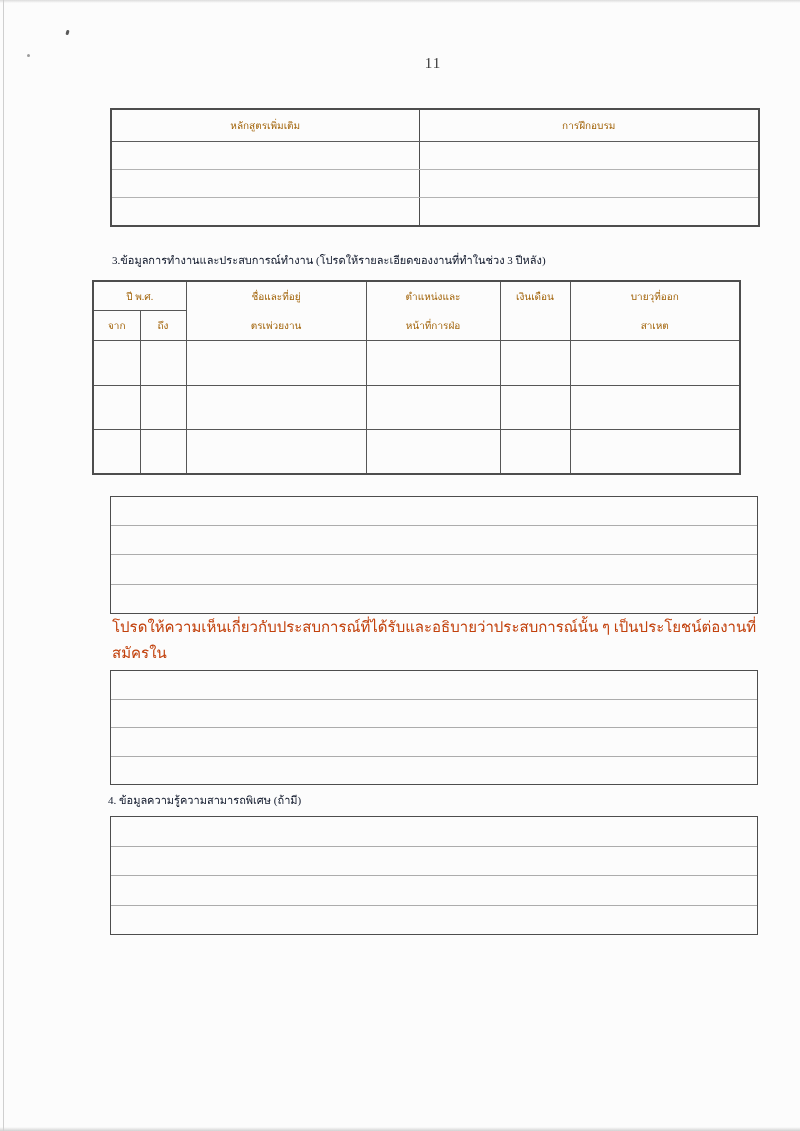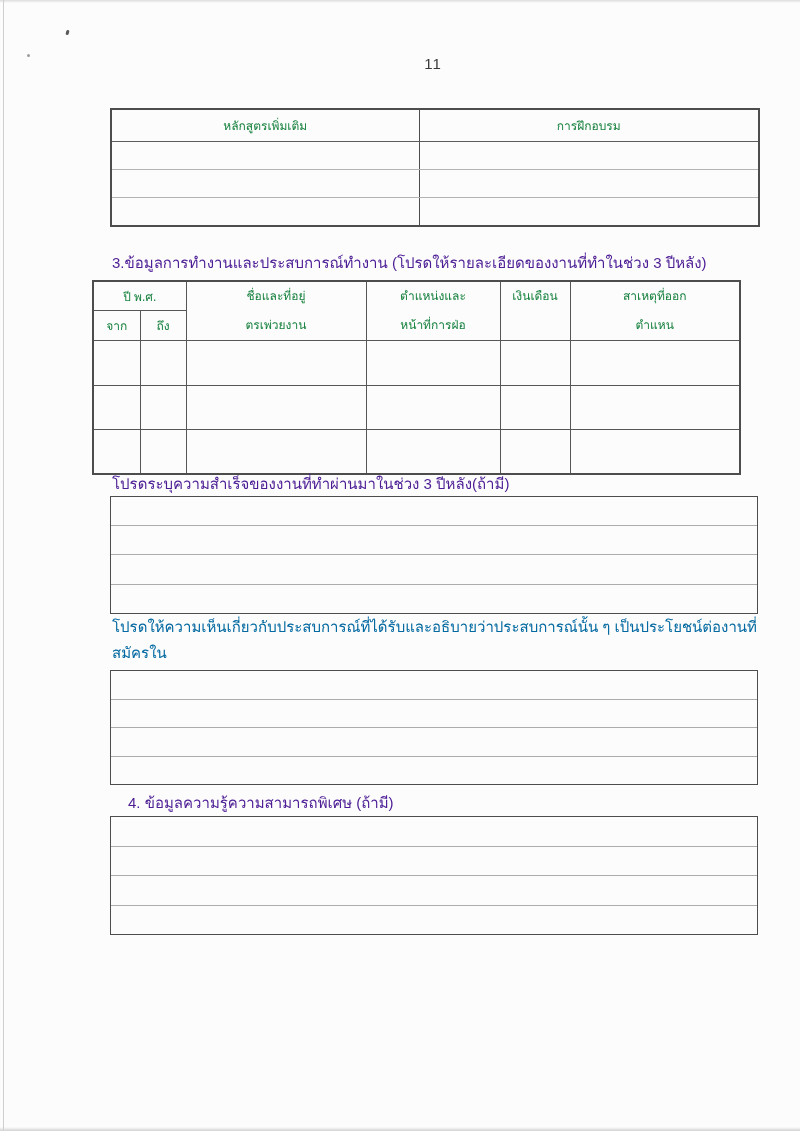--- a/index.html
+++ b/index.html
@@ -1,40 +1,40 @@
 <!DOCTYPE html>
 <html><head>
 <meta charset="utf-8">
 <style>
   html,body{margin:0;padding:0;background:#ffffff;}
   .page{
     position:relative;
     width:800px;height:1131px;
     background:#fcfcfc;
-    font-family:Liberation Sans, sans-serif;
+    font-family:Liberation Serif, serif;
     color:#2f2f2f;
     overflow:hidden;
   }
   
   .edge-top{position:absolute;left:0;top:0;width:800px;height:3px;
     background:linear-gradient(to bottom,#dcdcdc,rgba(252,252,252,0));}
   .edge-left{position:absolute;left:3px;top:0;width:1px;height:1131px;background:#cfcfcf;}
   .edge-bottom{position:absolute;left:0;bottom:0;width:800px;height:4px;
     background:linear-gradient(to top,#d2d2d2,rgba(252,252,252,0));}
   .speck1{position:absolute;left:66px;top:30px;width:3px;height:5px;background:#5a5a5a;
     border-radius:2px;transform:rotate(18deg);}
   .speck2{position:absolute;left:27px;top:54px;width:3px;height:3px;background:#9b9b9b;border-radius:50%;}
 
   
   .page-number{position:absolute;left:408px;top:55px;width:50px;text-align:center;
     font-size:15px;letter-spacing:1px;color:#3a3a3a;}
 
   
   table.tbl{border-collapse:collapse;table-layout:fixed;position:absolute;}
-  table.tbl td{padding:0 10px;font-size:12px;color:#15803d;overflow:hidden;}
+  table.tbl td{padding:0 10px;font-size:10px;color:#a16207;overflow:hidden;}
 
   
   .courses{left:110px;top:108px;width:648px;}
   .courses, .courses td{border:0;}
   .courses{border:2px solid #4d4d4d;}
   .courses td + td{border-left:1.5px solid #4d4d4d;border-radius:12px;}
   .courses tr.hd td{border-bottom:1.5px solid #5c5c5c;text-align:center;height:31px;}
   .courses tr.empty td{height:27px;}
   .courses tr.empty:not(:last-child) td{border-bottom:1px solid #b3b3b3;}
 
@@ -44,22 +44,22 @@
   .work .two-line{line-height:29px;vertical-align:top;padding-top:0;margin-left:32px;}
   .work .one-line-top{line-height:29px;vertical-align:top;}
   .work tr.h1 td{height:28px;}
   .work tr.h2 td{height:29px;}
   .work tr.b1 td{height:44px;}
   .work tr.b2 td{height:43px;}
   .work tr.b3 td{height:43px;}
   .work .line{display:block;}
 
   
-  .label{position:absolute;font-size:15px;color:#4c1d95;white-space:nowrap;}
-  .para{position:absolute;font-size:15px;color:#0369a1;line-height:26px;}
+  .label{position:absolute;font-size:11px;color:#0f172a;white-space:nowrap;}
+  .para{position:absolute;font-size:15px;color:#c2410c;line-height:26px;}
 
   
   .lined-box{position:absolute;left:110px;width:646px;border:1.8px solid #4d4d4d;background:transparent;}
   .lined-box .row{height:28px;}
   .lined-box .row + .row{border-top:1px solid #acacac;}
   .box1{top:496px;}
   .box1 .row{height:28.2px;}
   .box2{top:670px;}
   .box2 .row{height:27.6px;}
   .box3{top:816px;}
@@ -120,22 +120,22 @@
       <td rowspan="2" class="two-line">
         <span class="line">ชื่อและที่อยู่</span>
         <span class="line">ตรเพ่วยงาน</span>
       </td>
       <td rowspan="2" class="two-line">
         <span class="line">ตำแหน่งและ</span>
         <span class="line">หน้าที่การฝ่อ</span>
       </td>
       <td rowspan="2" class="one-line-top">เงินเดือน</td>
       <td rowspan="2" class="two-line">
-        <span class="line">สาเหตุที่ออก</span>
-        <span class="line">ตำแหน</span>
+        <span class="line">บายวุที่ออก</span>
+        <span class="line">สาเหต</span>
       </td>
     </tr>
     <tr class="h2">
       <td>จาก</td>
       <td>ถึง</td>
     </tr>
     <tr class="b1">
       <td></td>
           <td></td>
       <td></td>
@@ -155,39 +155,38 @@
       <td></td>
           <td></td>
       <td></td>
           <td></td>
       <td></td>
           <td></td>
     </tr>
   </tbody>
     </table>
 
-  <div class="label" style="left:112px;top:472px;">โปรดระบุความสำเร็จของงานที่ทำผ่านมาในช่วง 3 ปีหลัง(ถ้ามี)</div>
   <div class="lined-box box1">
     <div class="row"></div>
     <div class="row"></div>
     <div class="row"></div>
     <div class="row"></div>
   </div>
 
   <div class="para" style="left:112px;top:614px;width:650px;">
     <div>โปรดให้ความเห็นเกี่ยวกับประสบการณ์ที่ได้รับและอธิบายว่าประสบการณ์นั้น ๆ เป็นประโยชน์ต่องานที่สมัครใน</div>
   </div>
   <div class="lined-box box2">
     <div class="row"></div>
     <div class="row"></div>
     <div class="row"></div>
     <div class="row"></div>
   </div>
 
-  <div class="label" style="left:128px;top:791px;">4. ข้อมูลความรู้ความสามารถพิเศษ (ถ้ามี)</div>
+  <div class="label" style="left:108px;top:791px;">4. ข้อมูลความรู้ความสามารถพิเศษ (ถ้ามี)</div>
   <div class="lined-box box3">
     <div class="row"></div>
     <div class="row"></div>
     <div class="row"></div>
     <div class="row"></div>
   </div>
 
 </div>
 
 </body></html>

